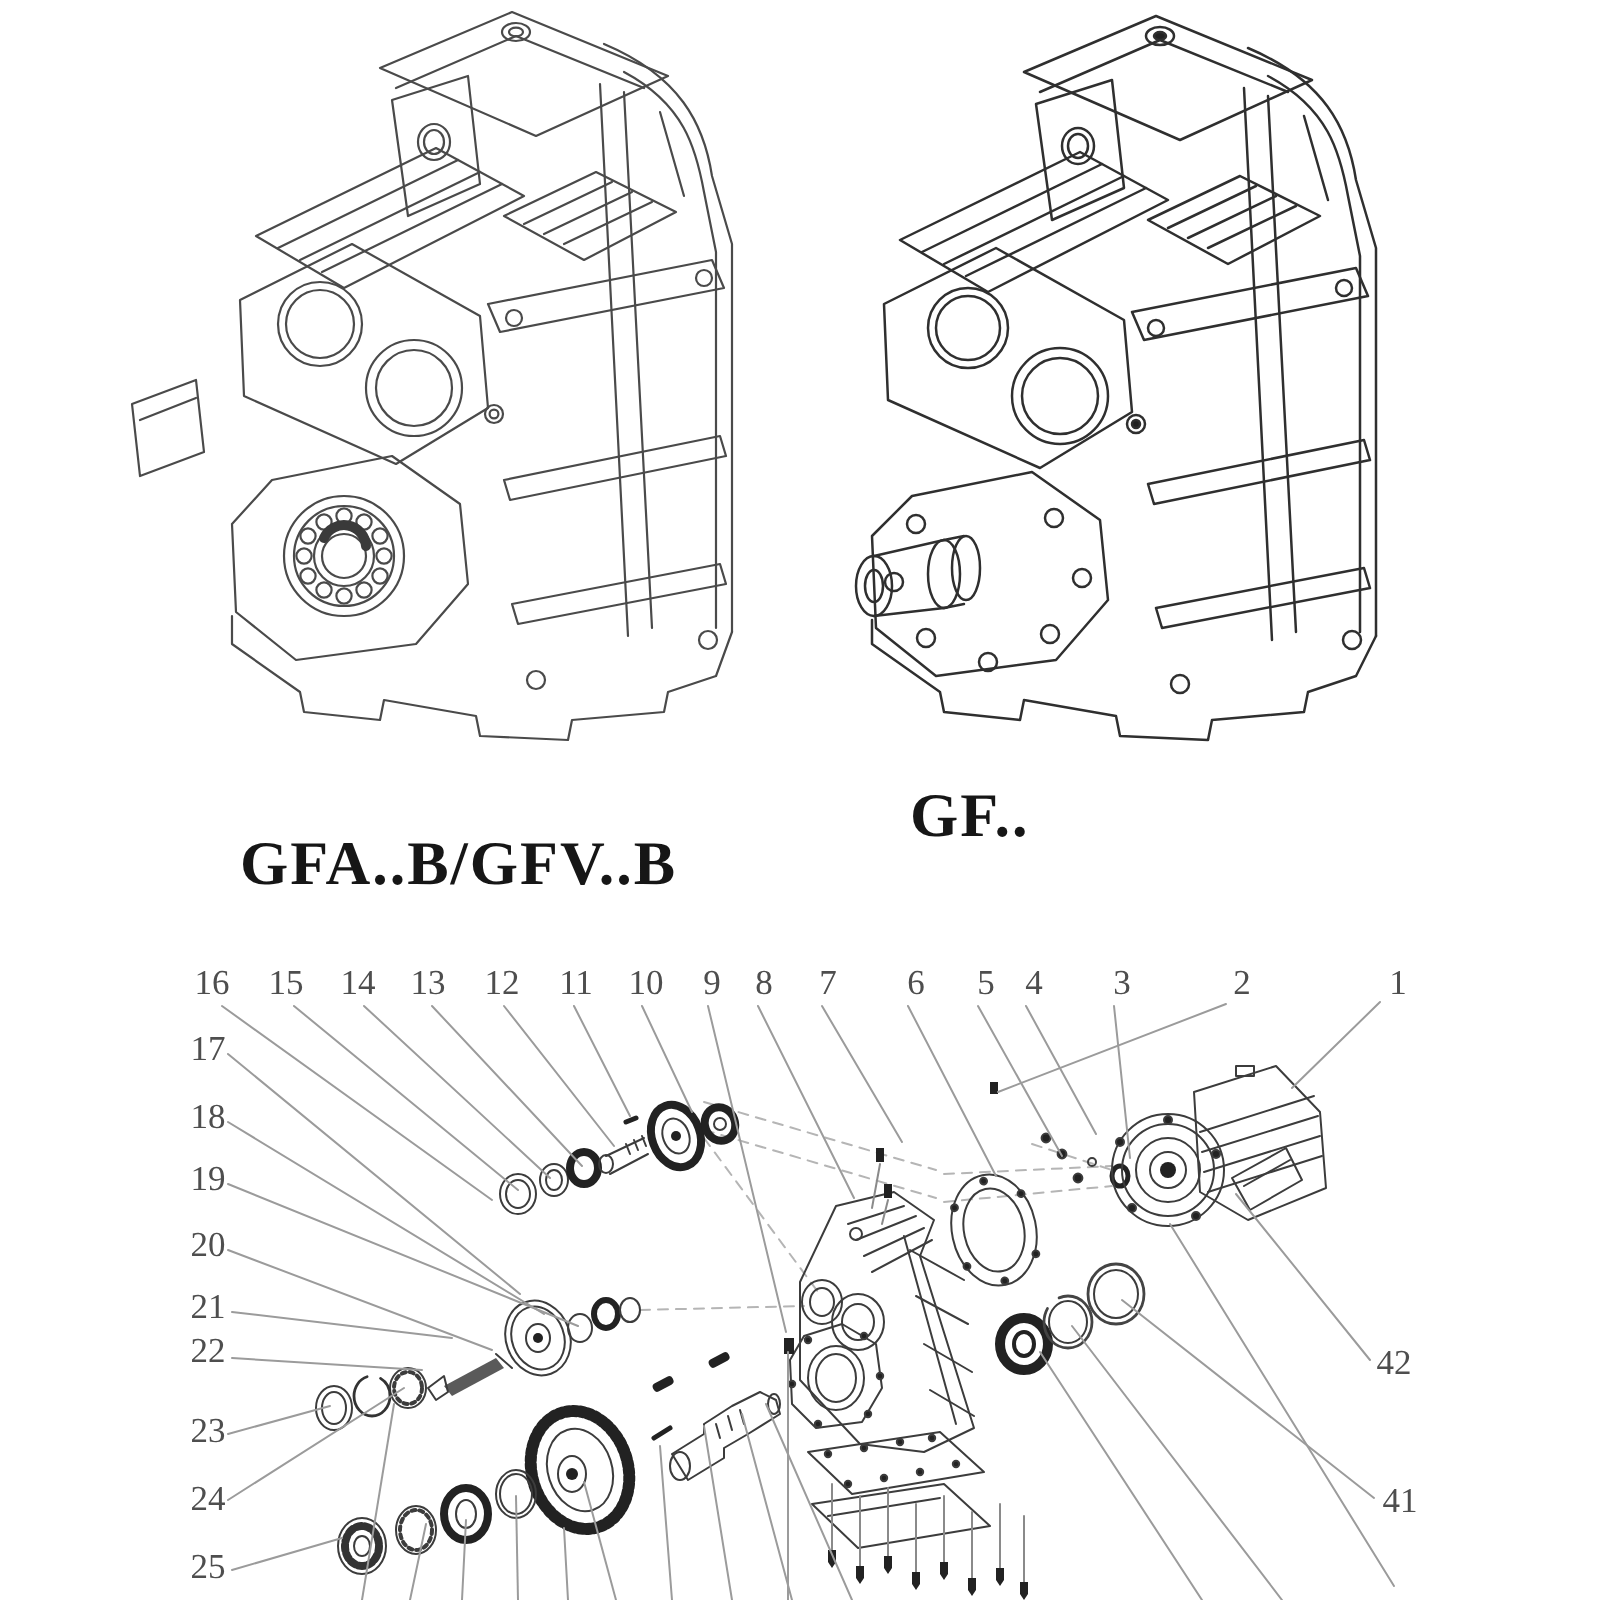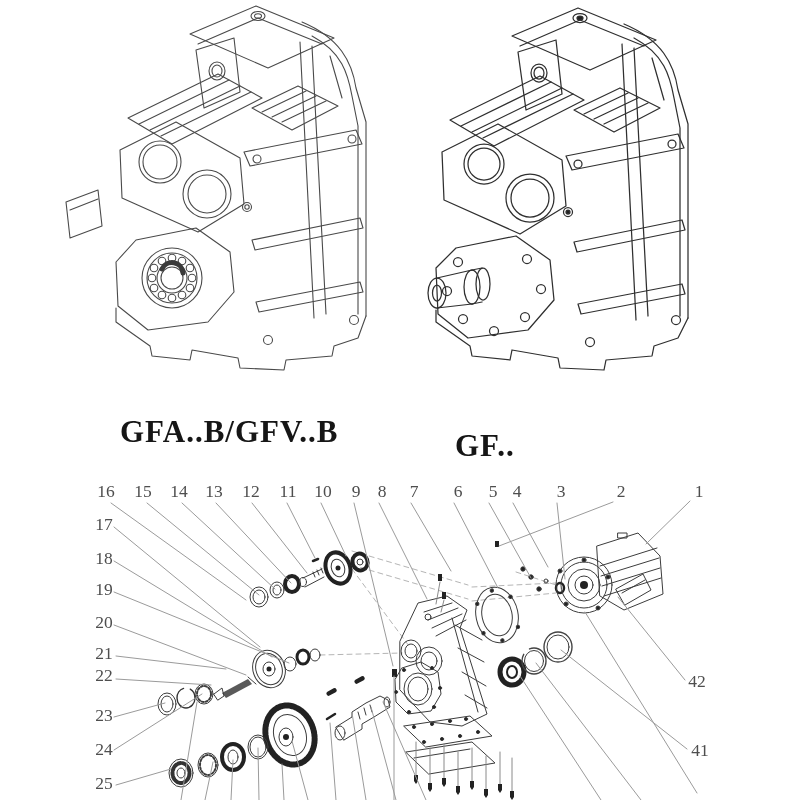--- a/index.html
+++ b/index.html
@@ -6,21 +6,21 @@
   body{
     width:800px;height:800px;background:#ffffff;position:relative;overflow:hidden;
     font-family:"Liberation Serif","DejaVu Serif",serif;
   }
   #scene{position:absolute;left:0;top:0;}
   .caption{
     position:absolute;text-align:left;font-weight:bold;color:#161616;
     font-size:31px;letter-spacing:1px;white-space:nowrap;
   }
   #caption-left{left:120px;top:414px;width:285px;}
-  #caption-right{left:455px;top:428px;width:170px;}
+  #caption-right{left:455px;top:390px;width:170px;}
   svg text.callout{
     font-family:"Liberation Serif","DejaVu Serif",serif;
     font-size:17.5px;fill:#4e4e4e;
   }
   svg .leader{stroke:#9b9b9b;stroke-width:1;}
 </style>
 </head>
 <body>
 
 <svg id="scene" width="800" height="800" viewBox="0 0 800 800">

